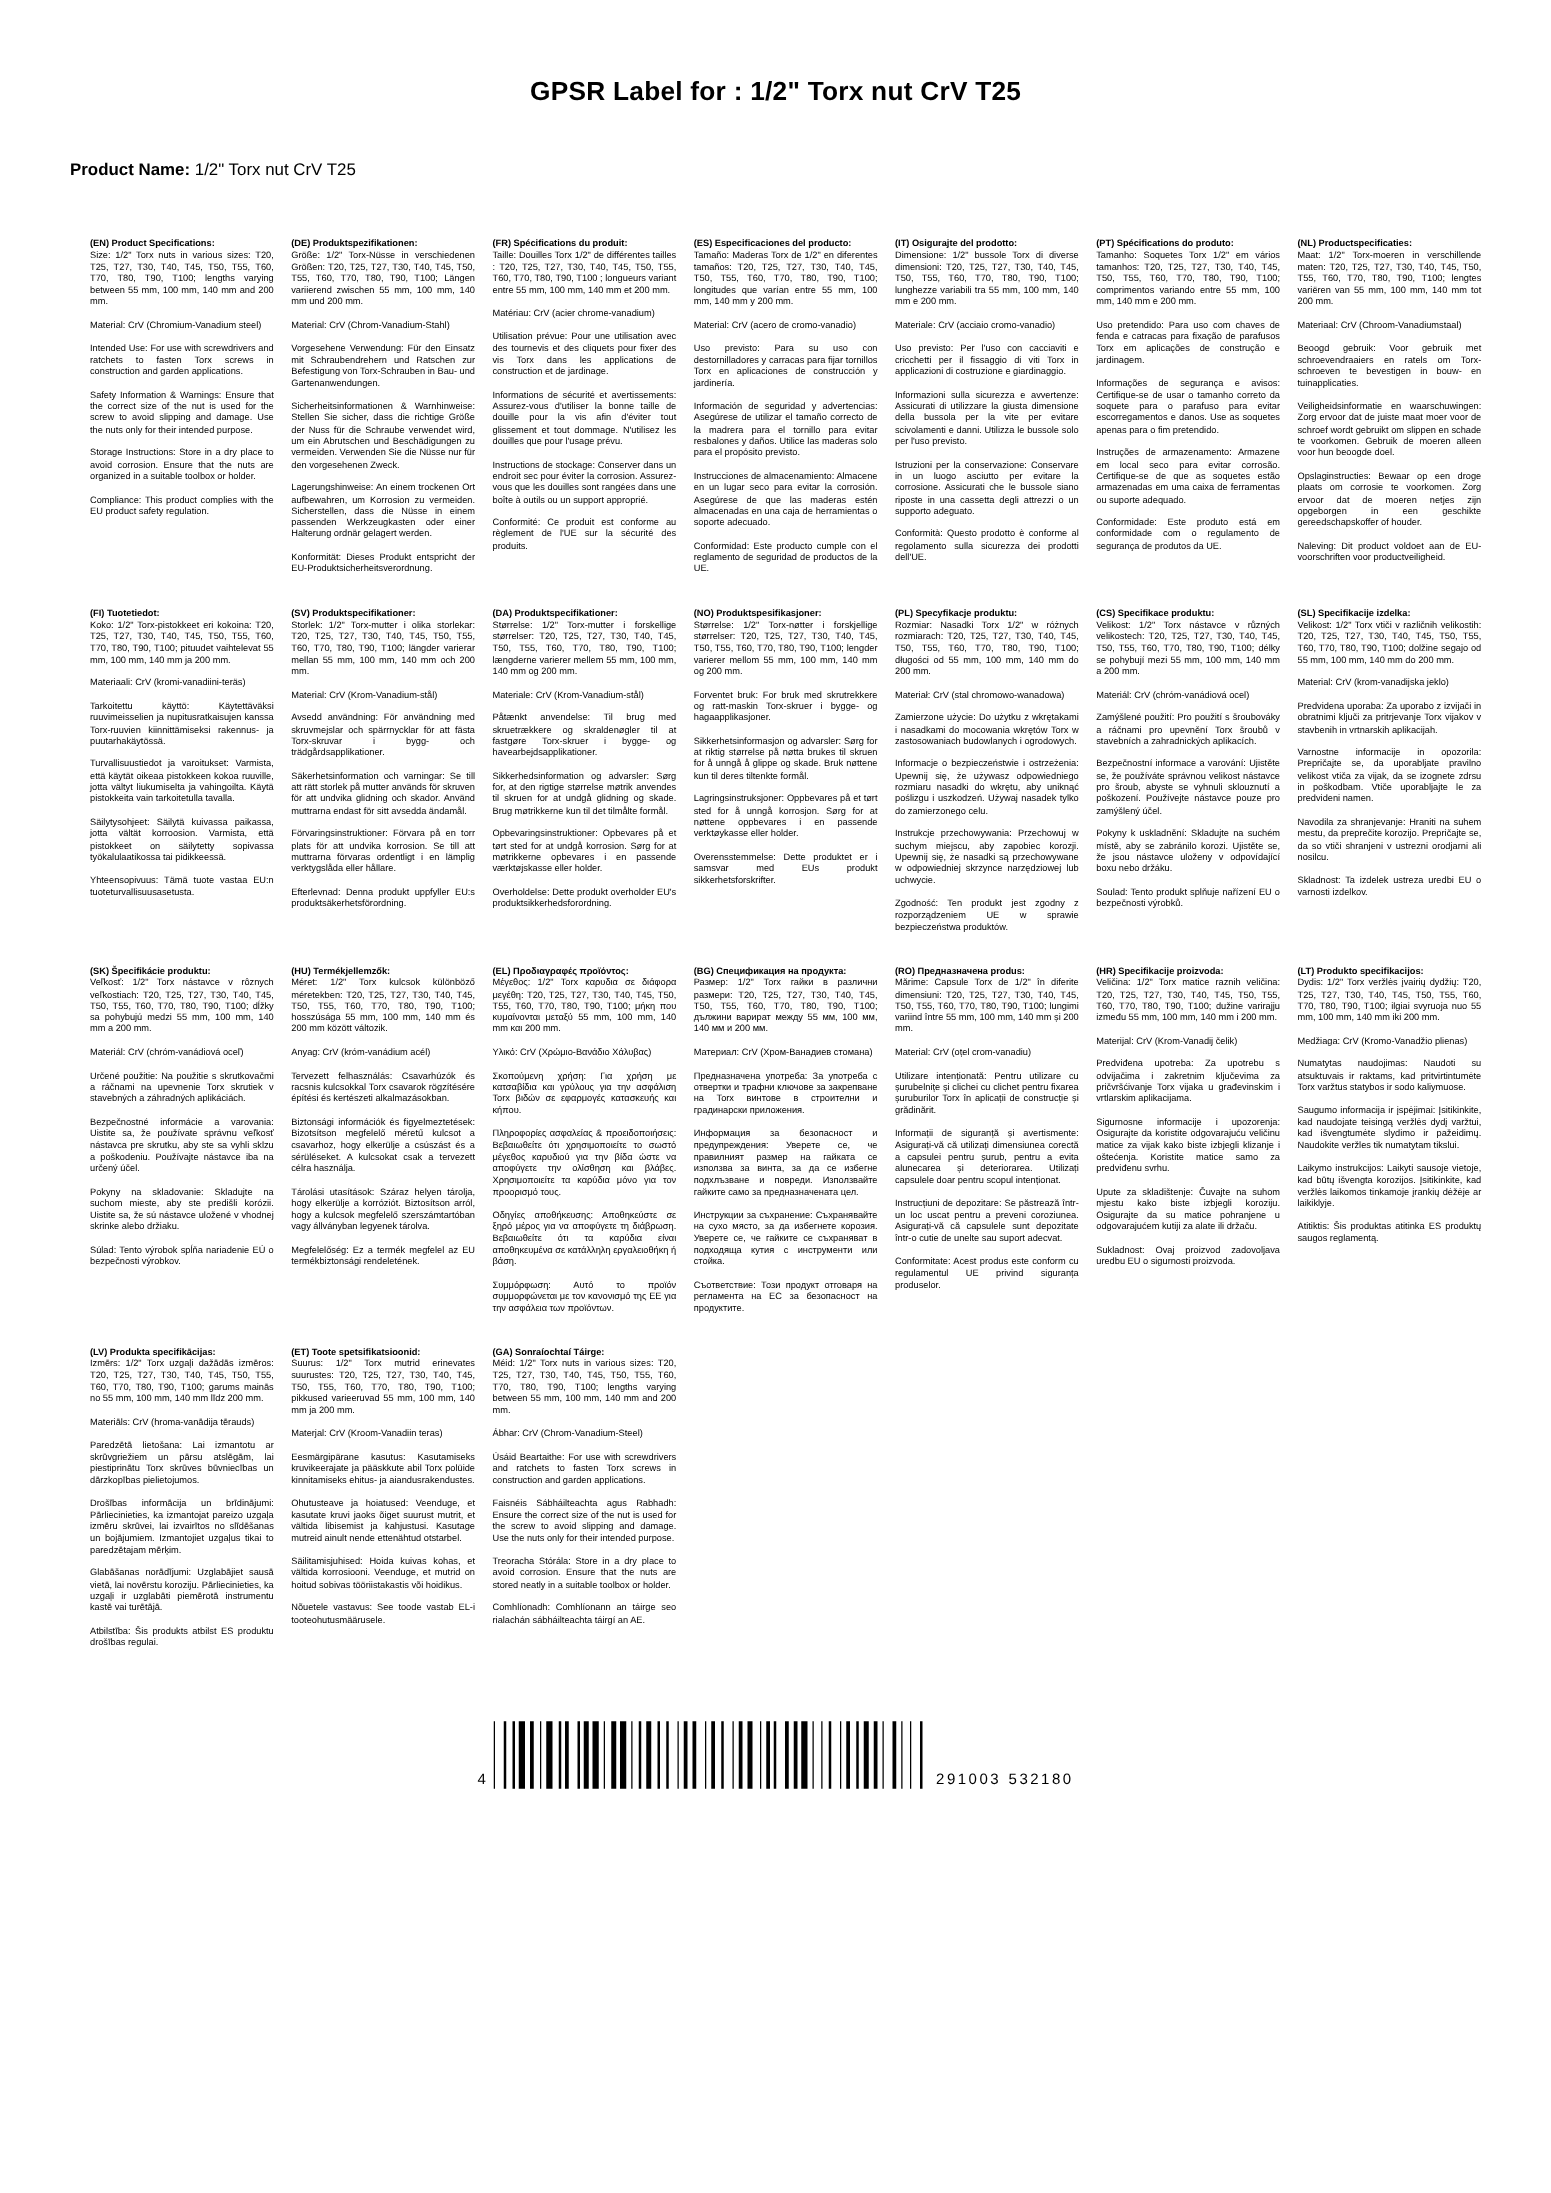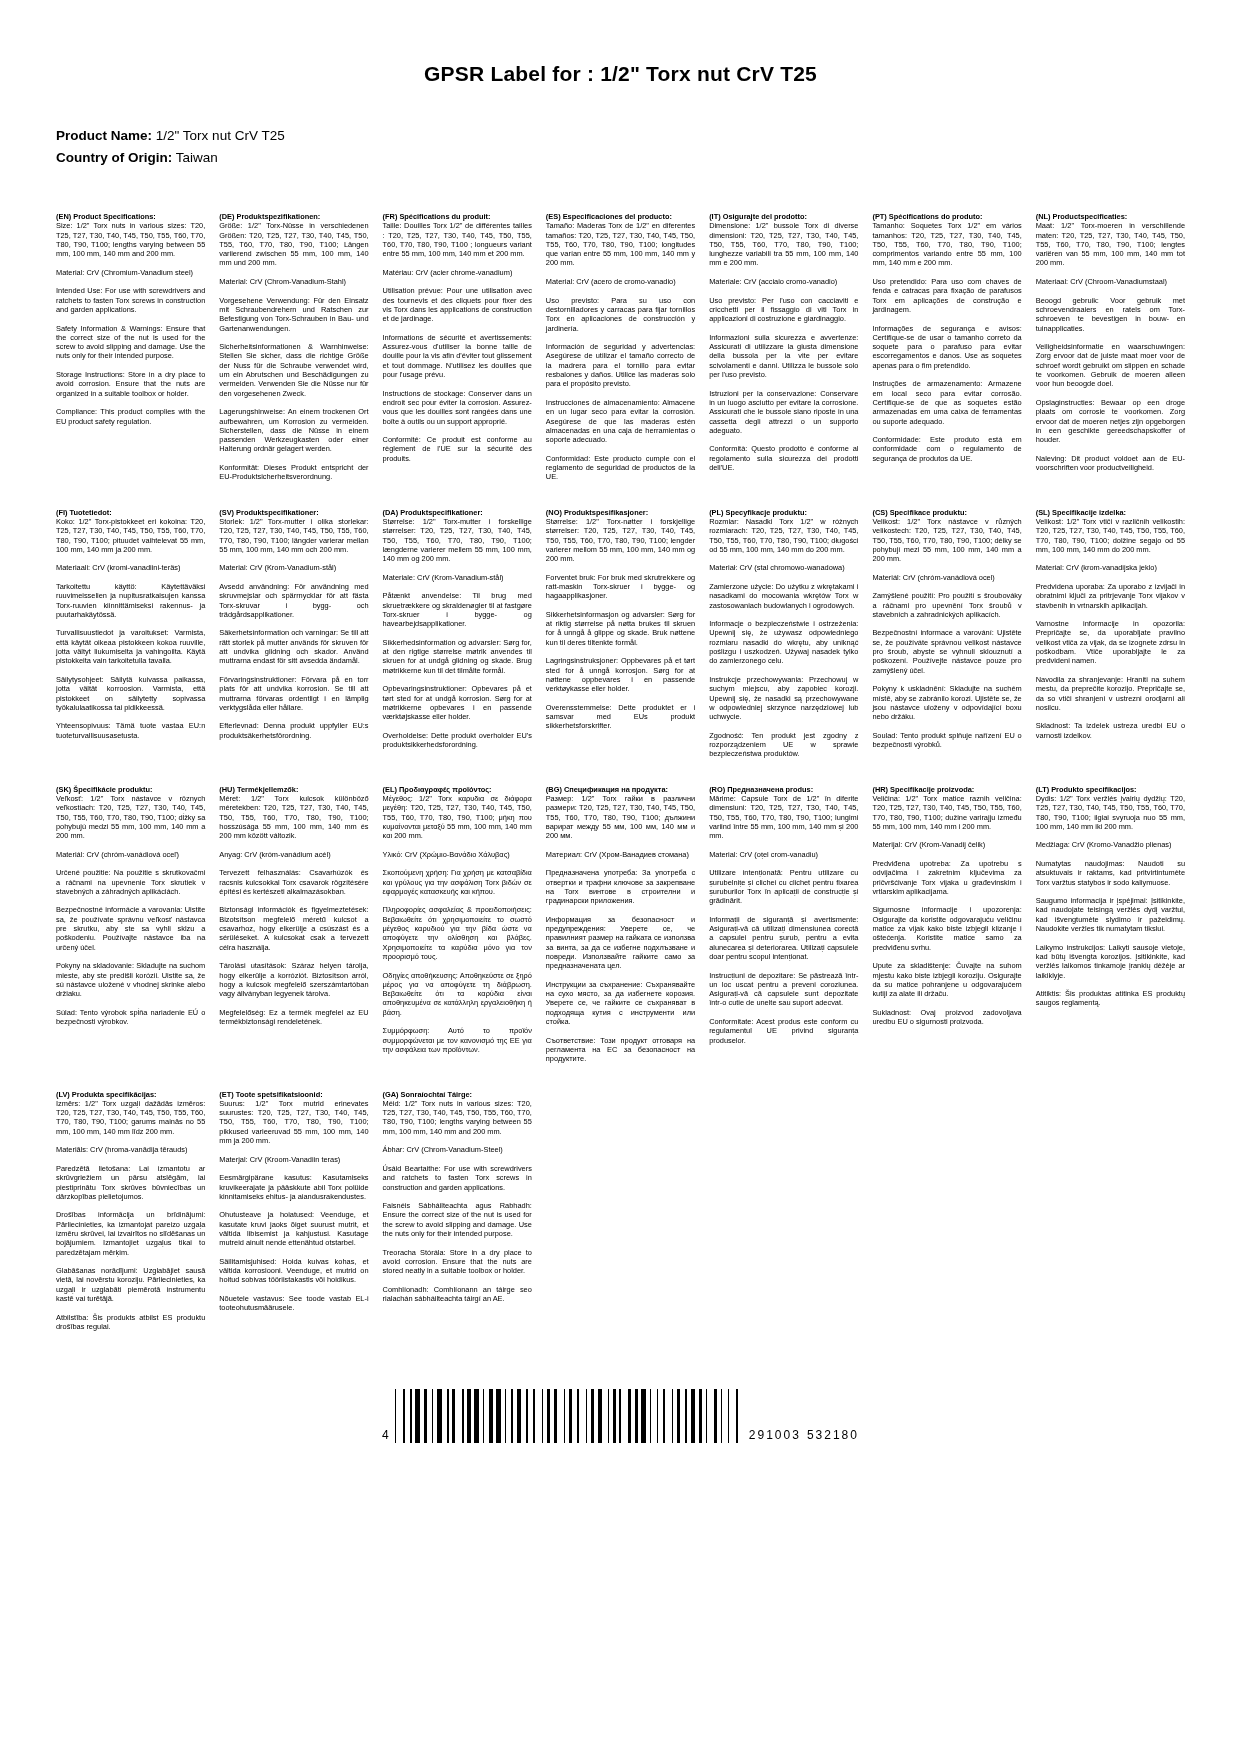--- a/index.html
+++ b/index.html
@@ -41,20 +41,21 @@
   }
   .meta-value {
     font-weight: normal;
   }
   .lang-grid {
     display: grid;
     grid-template-columns: repeat(7, 1fr);
     column-gap: 14px;
     row-gap: 26px;
     padding: 0 0px;
+    margin-left: 16px;
   }
   .lang-block {
     font-size: 7.4px;
     line-height: 9.3px;
     text-align: justify;
     color: #000;
     word-break: break-word;
     hyphens: auto;
   }
   .lang-head {
@@ -124,24 +125,20 @@
 
 <div class="page">
 
   <h1 class="doc-title">GPSR Label for : 1/2" Torx nut CrV T25</h1>
 
   <div class="meta">
     <div class="meta-row">
       <span class="meta-label">Product Name:</span>
       <span class="meta-value">1/2" Torx nut CrV T25</span>
     </div>
-    <div class="meta-row">
-      <span class="meta-label">Country of Origin:</span>
-      <span class="meta-value">Taiwan</span>
-    </div>
   </div>
 
   <div class="lang-grid">
 
     <div class="lang-block">
       <span class="lang-head">(EN) Product Specifications:</span>
       <span class="lang-body">Size: 1/2" Torx nuts in various sizes: T20, T25, T27, T30, T40, T45, T50, T55, T60, T70, T80, T90, T100; lengths varying between 55 mm, 100 mm, 140 mm and 200 mm.
 
 Material: CrV (Chromium-Vanadium steel)
 

